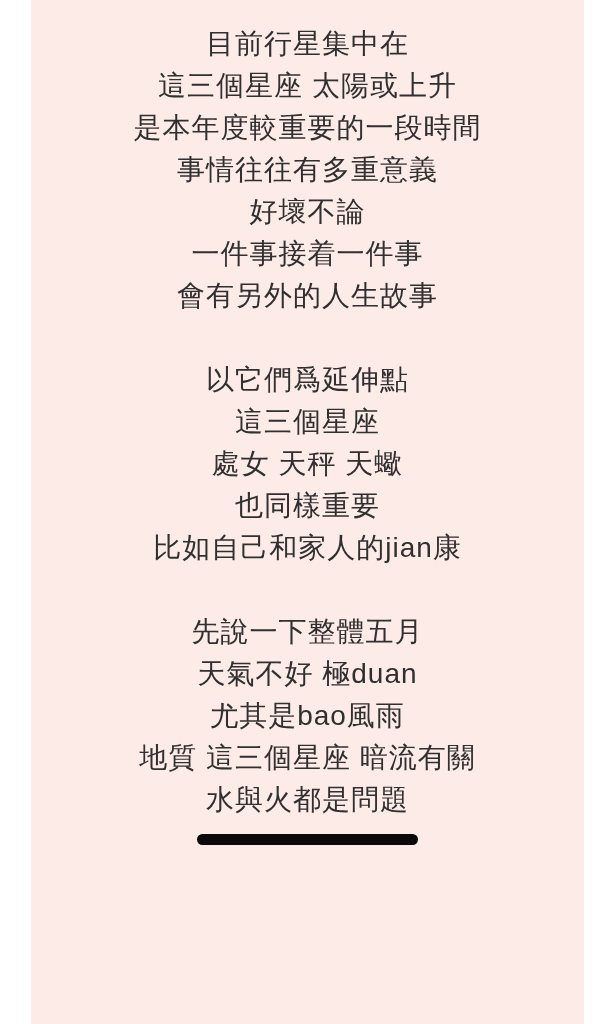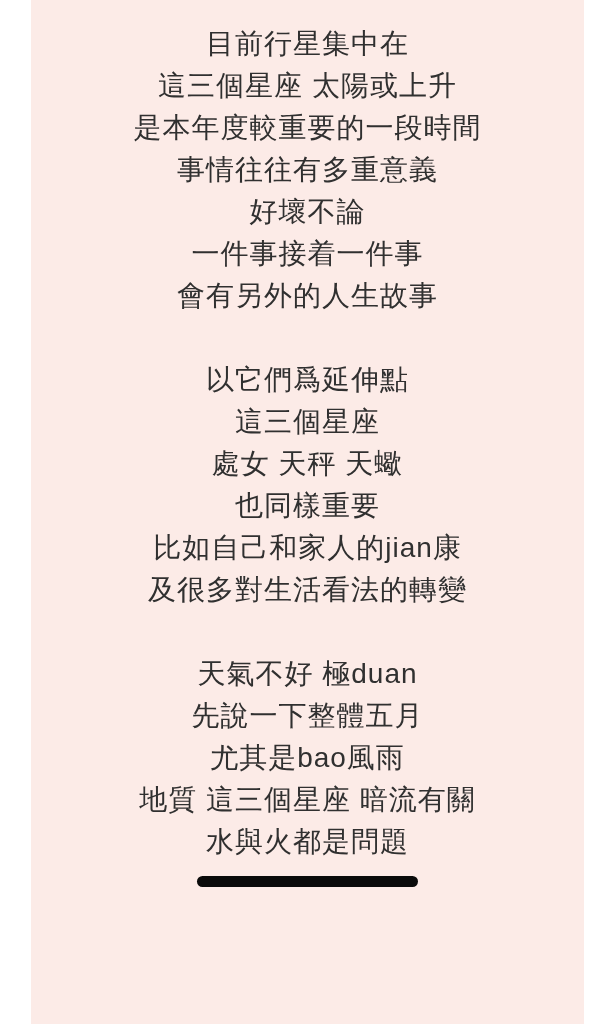--- a/index.html
+++ b/index.html
@@ -62,24 +62,23 @@
         <div class="text-line">好壞不論</div>
         <div class="text-line">一件事接着一件事</div>
         <div class="text-line">會有另外的人生故事</div>
       </div>
     <div class="section">
         <div class="text-line">以它們爲延伸點</div>
         <div class="text-line">這三個星座</div>
         <div class="text-line">處女 天秤 天蠍</div>
         <div class="text-line">也同樣重要</div>
         <div class="text-line">比如自己和家人的jian康</div>
-        <div class="text-line">及很多對生活看法的轉變</div>
       </div>
     <div class="section">
+        <div class="text-line">先說一下整體五月</div>
         <div class="text-line">天氣不好 極duan</div>
-        <div class="text-line">先說一下整體五月</div>
         <div class="text-line">尤其是bao風雨</div>
         <div class="text-line">地質 這三個星座 暗流有關</div>
         <div class="text-line">水與火都是問題</div>
       </div>
     <div class="divider-bar"></div>
   </div>
 </div>
 
 </body></html>

